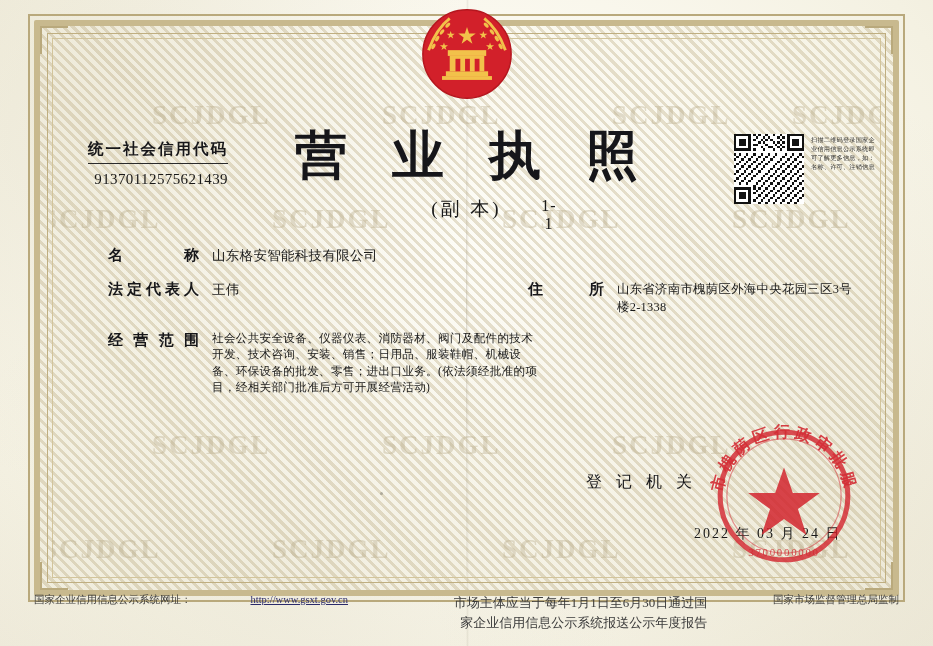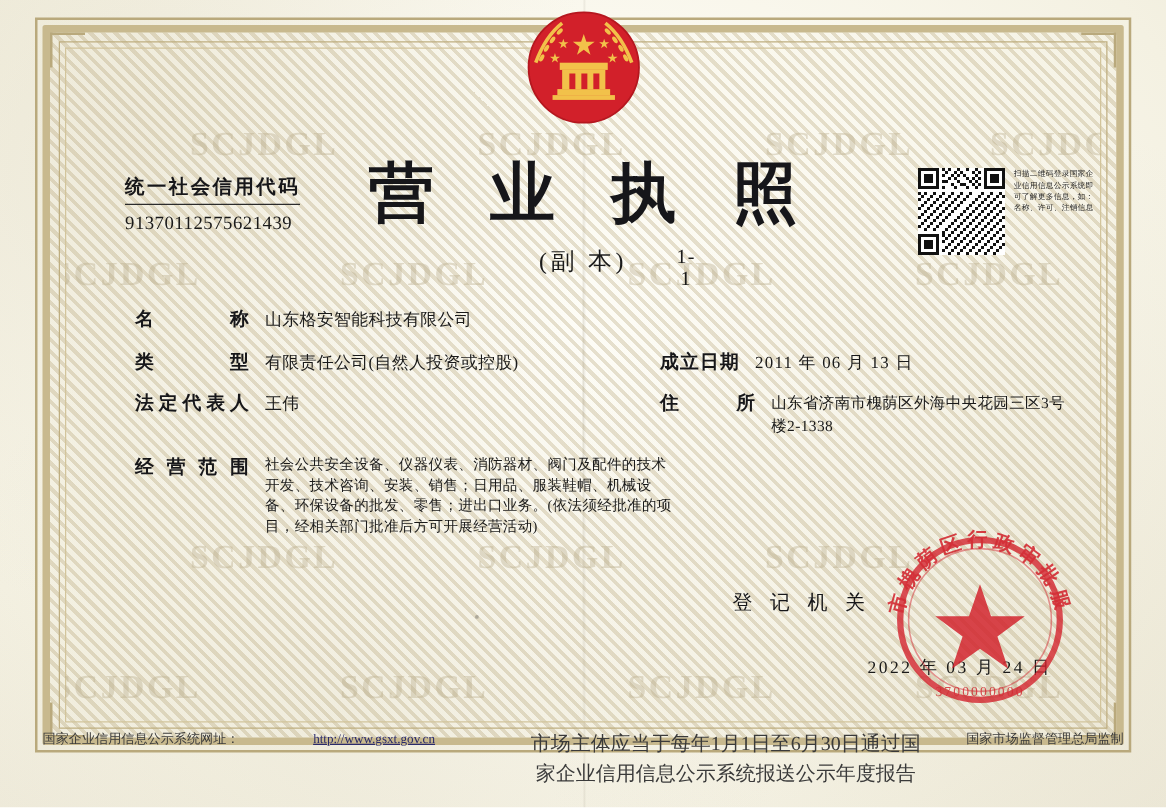--- a/index.html
+++ b/index.html
@@ -160,23 +160,24 @@
     left: 110px;
     top: 1px;
     font-size: 16px;
     letter-spacing: 1px;
     font-family: "Liberation Serif", serif;
   }
 
   
   .credit-code {
     position: absolute;
-    left: 100px;
+    left: 88px;
     top: 139px;
     z-index: 5;
+    text-align: right;
   }
   .credit-code .label {
     font-size: 15.5px;
     letter-spacing: 2px;
     font-weight: bold;
     color: #17171a;
     border-bottom: 1px solid #2b2b2b;
     padding-bottom: 3px;
     display: inline-block;
   }
@@ -297,23 +298,23 @@
     display: flex;
     align-items: flex-start;
     justify-content: space-between;
     font-size: 10.5px;
     color: #3a3a3a;
     z-index: 5;
   }
   .footer-left { display: flex; gap: 22px; align-items: baseline; }
   .footer-left .url { color: #2a2a6a; text-decoration: underline; padding-left: 37px; }
   .footer-center {
-    text-align: center;
+    text-align: right;
     line-height: 1.5;
-    font-size: 16px;
+    font-size: 13px;
     margin-left: 40px;
   }
   .footer-right { font-size: 10.5px; white-space: nowrap; }
 
   .fold-line {
     position: absolute;
     top: 40px;
     bottom: 70px;
     width: 1px;
     background: linear-gradient(to bottom, rgba(150,140,115,0.0), rgba(150,140,115,0.25), rgba(150,140,115,0.05));
@@ -654,30 +655,20 @@
 
   <div class="fields">
 
     <div class="row">
       <div class="col-left">
         <div class="flabel w5">名 称</div>
         <div class="fvalue">山东格安智能科技有限公司</div>
       </div>
     </div>
 
-    <div class="row">
-      <div class="col-left">
-        <div class="flabel w5">类 型</div>
-        <div class="fvalue">有限责任公司(自然人投资或控股)</div>
-      </div>
-      <div class="col-right">
-        <div class="flabel">成立日期</div>
-        <div class="fvalue date-val">2011 年  06 月 13 日</div>
-      </div>
-    </div>
 
     <div class="row">
       <div class="col-left">
         <div class="flabel w5">法定代表人</div>
         <div class="fvalue">王伟</div>
       </div>
       <div class="col-right">
         <div class="flabel w5">住 所</div>
         <div class="fvalue addr">山东省济南市槐荫区外海中央花园三区3号楼2-1338</div>
       </div>

